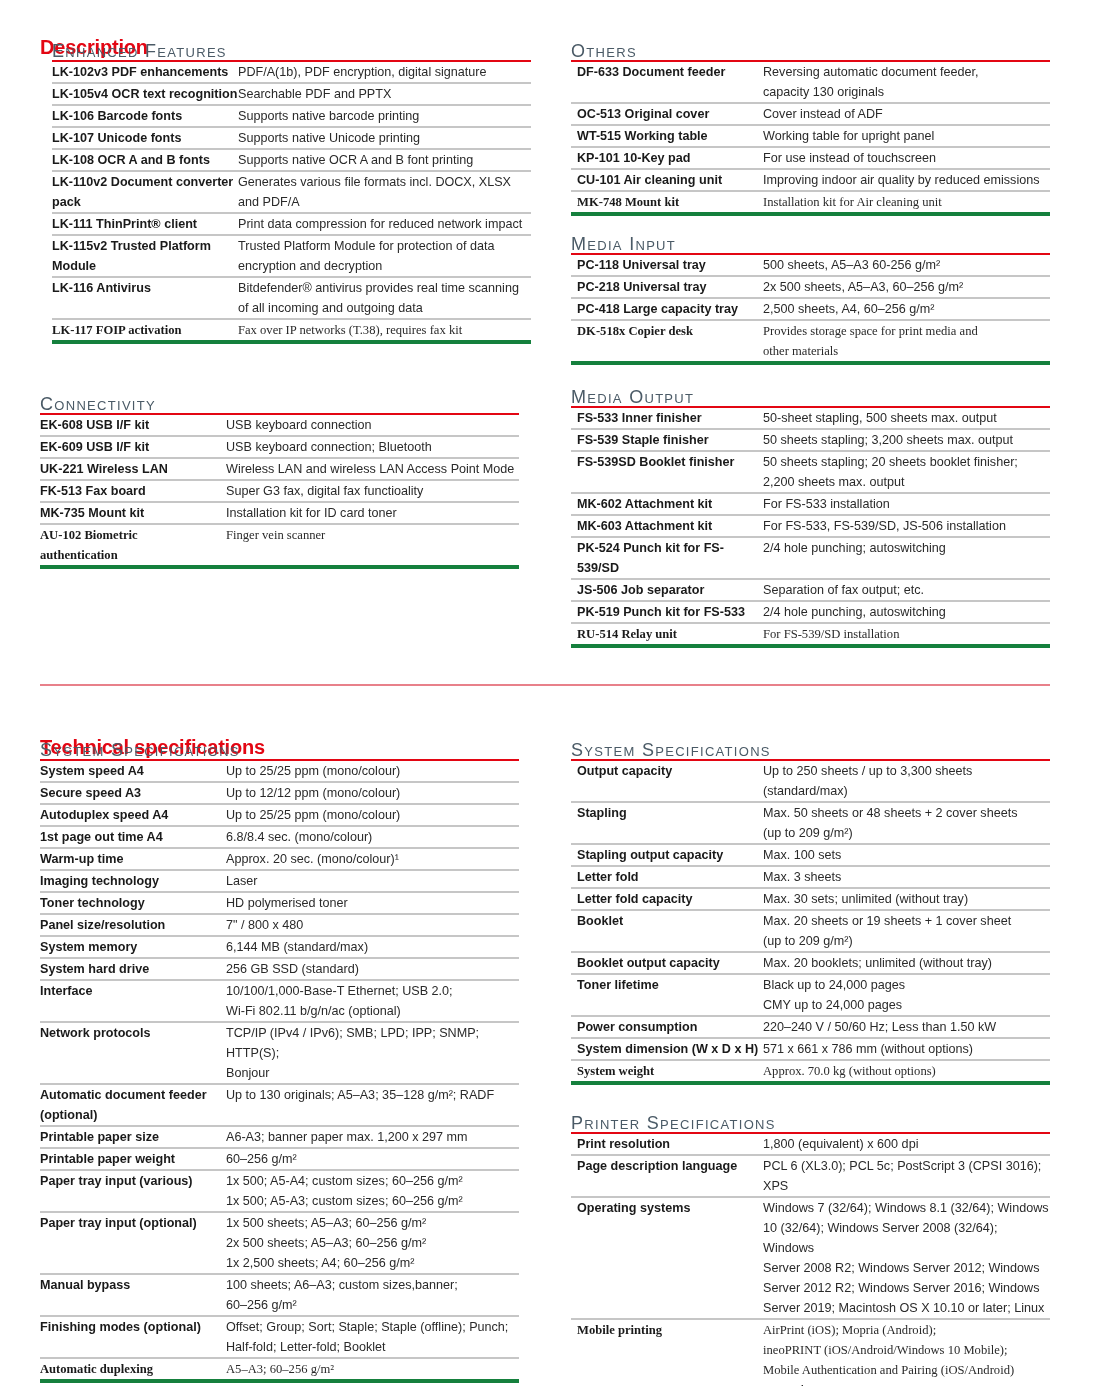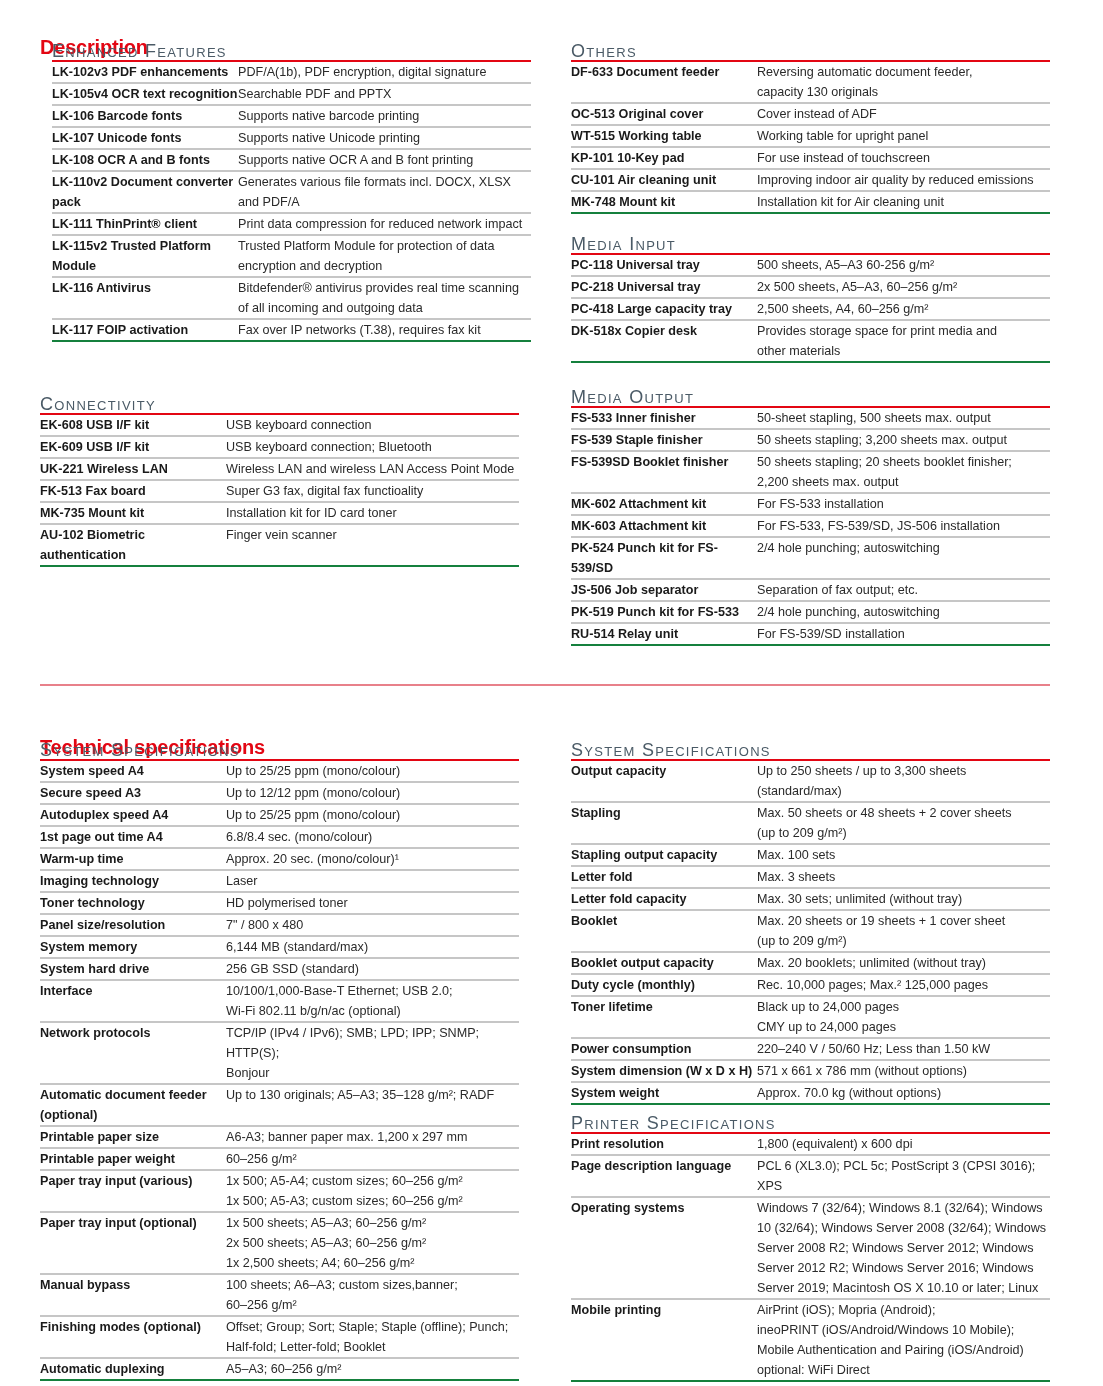--- a/index.html
+++ b/index.html
@@ -14,24 +14,24 @@
   .section-heading {
     font-family: "Liberation Sans", sans-serif;
     font-variant: small-caps; font-size: 18px; color: #4a5a66;
     letter-spacing: 1.3px; line-height: 22px; height: 22px;
     border-bottom: 2px solid #e30613;
   }
   .row {
     display: flex; border-bottom: 2px solid #c6c6c6;
     font-size: 12.6px; line-height: 20px;
   }
-  .row:last-child { border-bottom: 2px solid #15803d; }
+  .row:last-child { border-bottom: 4px solid #15803d; font-family: Liberation Serif, serif; }
   .cell-key { width: 186px; font-weight: bold; color: #1a1a1a; white-space: pre-line; flex: none; }
   .cell-val { flex: 1; color: #2a2a2a; white-space: pre-line; }
-  .section.right .cell-key { width: 186px; }
+  .section.right .cell-key { width: 186px; margin-left: 6px; }
   .divider {
     position: absolute; left: 40px; top: 684px; width: 1010px; height: 2px; background: #e8808a;
   }
 </style>
 </head>
 <body>
 
 <div class="main-title" style="top:4px;">Description</div>
 
 <div class="section" style="left:52px; top:40px;">
@@ -339,24 +339,20 @@
       <div class="row">
         <div class="cell-key">Booklet</div>
         <div class="cell-val">Max. 20 sheets or 19 sheets + 1 cover sheet
 (up to 209 g/m²)</div>
       </div>
       <div class="row">
         <div class="cell-key">Booklet output capacity</div>
         <div class="cell-val">Max. 20 booklets; unlimited (without tray)</div>
       </div>
       <div class="row">
-        <div class="cell-key">Duty cycle (monthly)</div>
-        <div class="cell-val">Rec. 10,000 pages; Max.² 125,000 pages</div>
-      </div>
-      <div class="row">
         <div class="cell-key">Toner lifetime</div>
         <div class="cell-val">Black up to 24,000 pages
 CMY up to 24,000 pages</div>
       </div>
       <div class="row">
         <div class="cell-key">Power consumption</div>
         <div class="cell-val">220–240 V / 50/60 Hz; Less than 1.50 kW</div>
       </div>
       <div class="row">
         <div class="cell-key">System dimension (W x D x H)</div>

